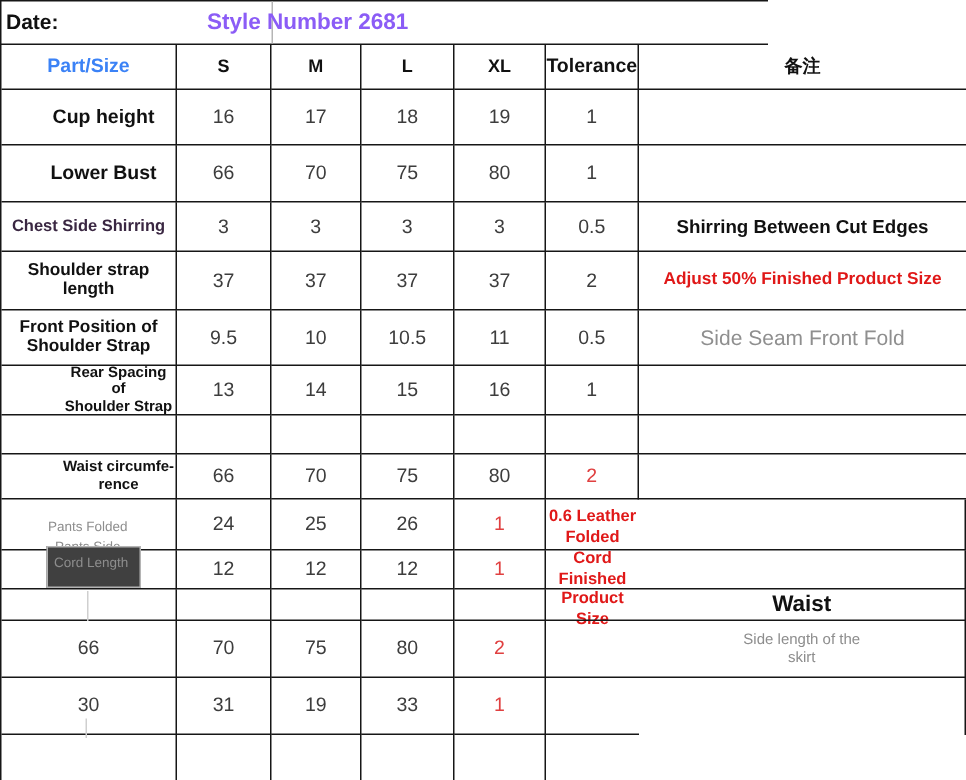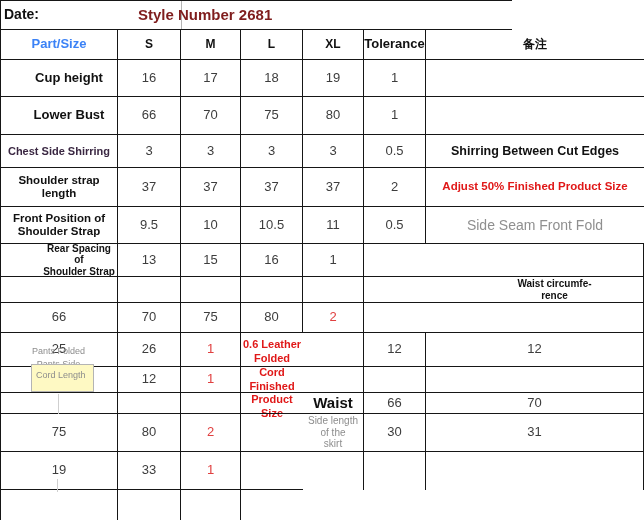--- a/index.html
+++ b/index.html
@@ -7,21 +7,21 @@
     position:relative;width:644px;height:520px;background:#ffffff;
     font-family:"Liberation Sans", sans-serif;color:#1a1a1a;overflow:hidden;
   }
   
   .date-row{
     position:relative;width:512px;height:30px;box-sizing:border-box;
     border-top:1.5px solid #161616;border-bottom:1.5px solid #161616;border-left:1px solid #161616;text-decoration:underline;
   }
   .date-label{position:absolute;left:3px;top:0;line-height:27px;font-weight:700;font-size:14px;color:#111;}
   .date-divider{position:absolute;left:180px;top:0;width:1px;height:28px;background:#b5b5b5;}
-  .style-number{position:absolute;left:137px;top:0;line-height:27px;font-weight:700;font-size:15px;color:#7f1d1d;z-index:1;white-space:nowrap;}
+  .style-number{position:absolute;left:137px;top:0;line-height:27px;font-weight:700;font-size:15px;color:#8b5cf6;z-index:1;white-space:nowrap;}
   
   .grid{
     position:relative;width:644px;box-sizing:border-box;border-left:1px solid #161616;
     display:grid;
     grid-template-columns:117px 63px 60px 62px 61px 62px 218px;
     grid-template-rows:30px 37px 38px 33px 39px 37px 33px 26px 30px 34px 26px 21px 38px 38px 30px;
   }
   .cell{
     display:flex;align-items:center;justify-content:center;box-sizing:border-box;
     border-right:1px solid #161616;border-bottom:1px solid #161616;
@@ -49,21 +49,21 @@
   .rm-red{font-weight:700;font-size:11.5px;color:#e01818;white-space:nowrap;}
   .rm-grey{font-weight:400;font-size:14px;color:#8f8f8f;}
   .rm-red2{font-weight:700;font-size:11px;color:#e01818;line-height:1.25;}
   
   .pants-label{
     position:absolute;left:0;top:345px;width:117px;z-index:4;
     font-size:9px;line-height:13px;color:#8d8d8d;text-align:center;white-space:pre-line;
   }
   .cord-box{
     position:absolute;left:31px;top:364px;width:63px;height:28px;z-index:5;box-sizing:border-box;
-    background:#fef9c3;border:1px solid #b4b4b4;
+    background:#404040;border:1px solid #b4b4b4;
     font-size:9px;color:#8d8d8d;padding:5px 0 0 4px;white-space:nowrap;overflow:visible;
   }
   .remnant{position:absolute;width:1px;background:#cfcfcf;z-index:3;}
   .remnant-1{left:58px;top:394px;height:20px;}
   .remnant-2{left:57px;top:479px;height:13px;}
 </style>
 </head>
 <body>
 
 <div class="sheet">
@@ -115,40 +115,42 @@
 Shoulder Strap</div>
       <div class="cell val">9.5</div>
       <div class="cell val">10</div>
       <div class="cell val">10.5</div>
       <div class="cell val">11</div>
       <div class="cell val">0.5</div>
       <div class="cell rm-grey no-br">Side Seam Front Fold</div>
       <div class="cell label-sm">Rear Spacing of
 Shoulder Strap</div>
       <div class="cell val">13</div>
+      <div class="cell val">14</div>
       <div class="cell val">15</div>
       <div class="cell val">16</div>
       <div class="cell val">1</div>
       <div class="cell  no-br"></div>
       <div class="cell "></div>
       <div class="cell val"></div>
       <div class="cell val"></div>
       <div class="cell val"></div>
       <div class="cell val"></div>
       <div class="cell val"></div>
       <div class="cell  no-br"></div>
       <div class="cell label-sm">Waist circumfe-
 rence</div>
       <div class="cell val">66</div>
       <div class="cell val">70</div>
       <div class="cell val">75</div>
       <div class="cell val">80</div>
       <div class="cell val tol-red">2</div>
       <div class="cell  no-br"></div>
       <div class="cell "></div>
+      <div class="cell val">24</div>
       <div class="cell val">25</div>
       <div class="cell val">26</div>
       <div class="cell val tol-red">1</div>
       <div class="cell  no-br"></div>
       <div class="cell "></div>
       <div class="cell val">12</div>
       <div class="cell val">12</div>
       <div class="cell val">12</div>
       <div class="cell val">12</div>
       <div class="cell val tol-red">1</div>

